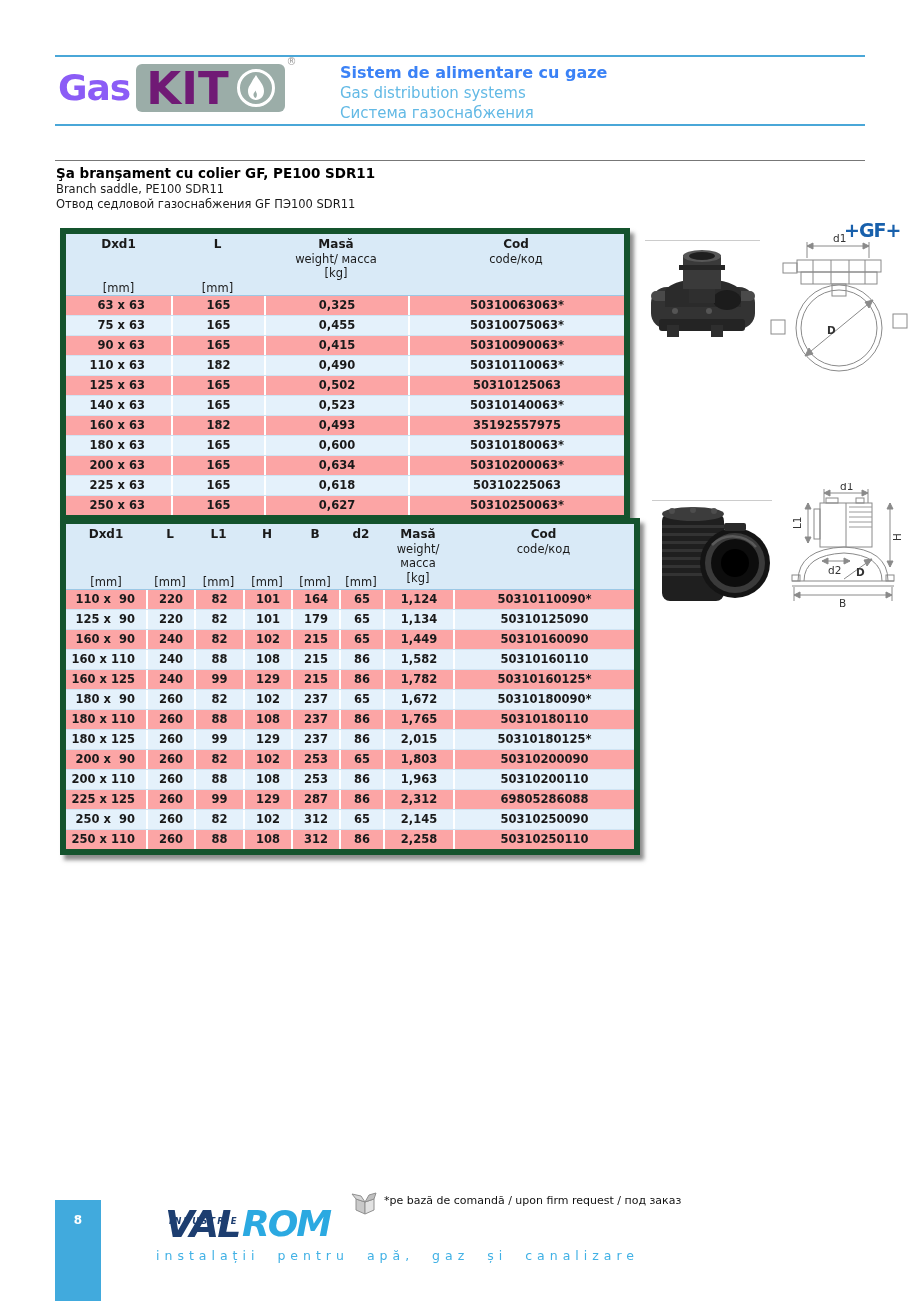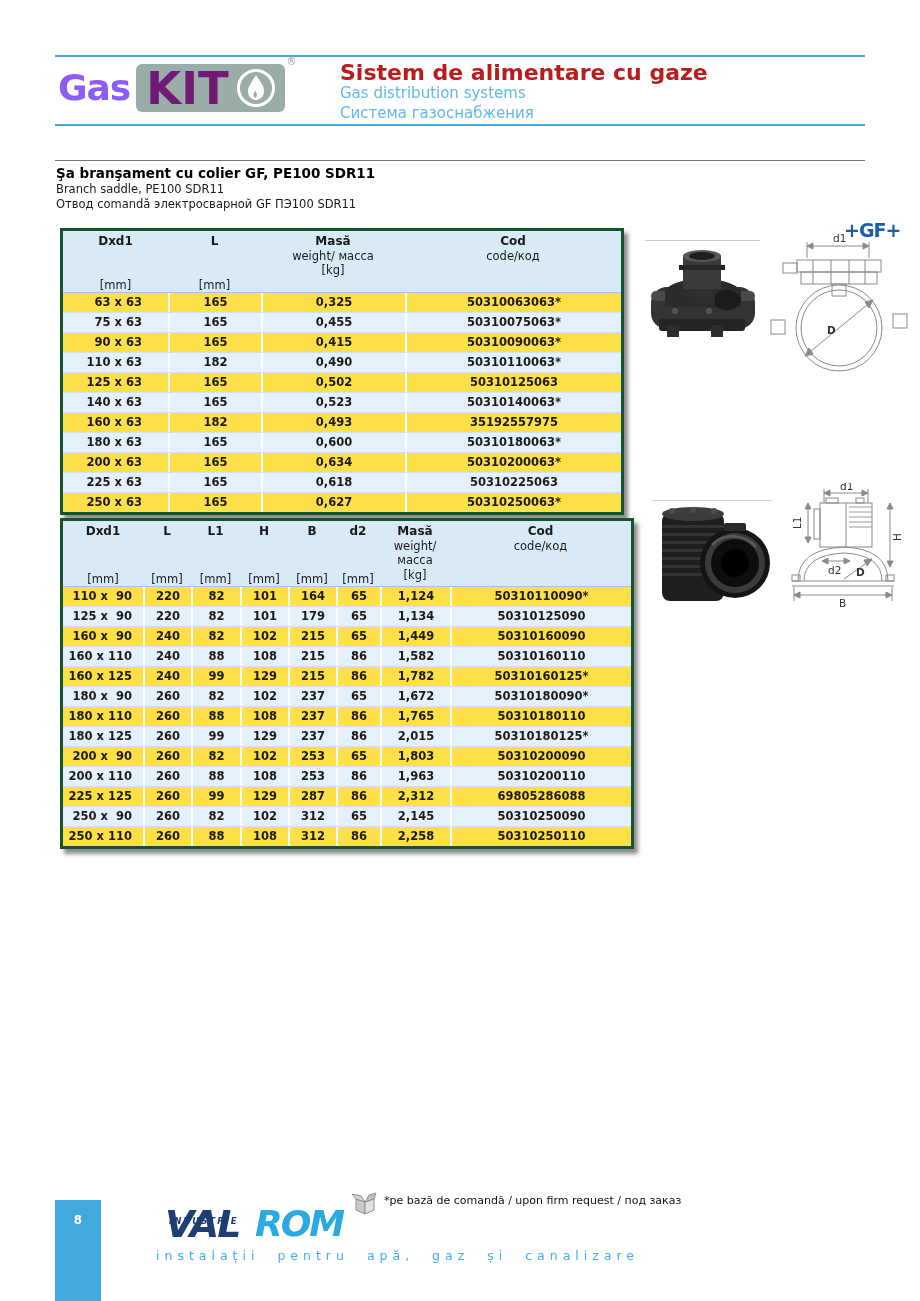--- a/index.html
+++ b/index.html
@@ -13,32 +13,32 @@
   .rule-top{top:55px;} .rule-mid{top:124px;}
   .brand{position:absolute; left:58px; top:64px; display:flex; align-items:center;}
   .brand-gas{font-size:36px; font-weight:bold; color:#8b5cf6; letter-spacing:-1px; line-height:1;}
   .kit-box{
     margin-left:6px; background:#9bada8; border-radius:6px; height:48px;
     display:flex; align-items:center; padding:0 8px 0 10px; position:relative;
   }
   .kit-text{color:#701a75; font-size:45px; font-weight:bold; letter-spacing:0px; line-height:1;}
   .kit-reg{position:absolute; right:-12px; top:-8px; font-size:10px; color:#9a9a9a;}
   .titles{position:absolute; left:340px; top:62px;}
-  .title-ro{font-size:22px; font-weight:bold; color:#b91c1c; line-height:21px;}
+  .title-ro{font-size:16px; font-weight:bold; color:#3b82f6; line-height:21px;}
   .title-en,.title-ru{font-size:15px; color:#62b9e5; line-height:20px;}
   
   .sec-rule{position:absolute; left:55px; top:160px; width:810px; height:1px; background:#777;}
   .section{position:absolute; left:56px; top:165px;}
   .sec-ro{font-size:13.5px; font-weight:bold; color:#000; line-height:17px;}
   .sec-en,.sec-ru{font-size:11.5px; color:#1a1a1a; line-height:14.5px;}
   
   .dtable{
-    position:absolute; background:#fde047;
+    position:absolute; background:#fca5a5;
     box-shadow:4px 5px 4px rgba(45,45,45,0.55);
-    border:3px solid #14532d;
+    border:6px solid #14532d;
     font-size:11.5px;
   }
   .t1{left:60px; top:228px; width:558px;}
   .t2{left:60px; top:518px; width:568px;}
   .thead{background:#d9eaf7; border-bottom:1px solid #9cc8e5; display:grid;}
   .t1 .thead{grid-template-columns:105px 93px 144px 216px; height:61px;}
   .t2 .thead{grid-template-columns:80px 48px 49px 48px 48px 44px 70px 181px; height:65px;}
   .hcell{display:flex; flex-direction:column; align-items:center; padding-top:3px; line-height:14.5px; min-width:0;}
   .hcell .h-label{font-weight:bold; font-size:12px;}
   .hcell .grow{flex:1;}
@@ -58,21 +58,21 @@
   .draw{position:absolute;}
   .draw1{left:765px; top:232px;}
   .draw2{left:768px; top:483px;}
   .gf-logo{position:absolute; left:844px; top:219px; font-size:19px; font-weight:bold; color:#1860ac; letter-spacing:-1px; white-space:nowrap;}
   .dim-label{font-size:10.5px; fill:#333; font-family:"DejaVu Sans",sans-serif;}
   
   .page-bar{position:absolute; left:55px; top:1200px; width:46px; height:101px; background:#41aadd;}
   .page-num{display:block; text-align:center; margin-top:13px; color:#fff; font-size:12px; font-weight:bold;}
   .valrom{position:absolute; left:165px; top:1197px; width:190px; height:50px;}
   .vr-val{position:absolute; left:0; top:8px; font-size:38px; font-weight:bold; font-style:italic; color:#1d3e70; letter-spacing:-2px; line-height:1;}
-  .vr-rom{position:absolute; left:90px; top:9px; font-size:36px; font-weight:bold; font-style:italic; color:#2ba9e1; letter-spacing:-2px; line-height:1;}
+  .vr-rom{position:absolute; left:77px; top:9px; font-size:36px; font-weight:bold; font-style:italic; color:#2ba9e1; letter-spacing:-2px; line-height:1;}
   .vr-ind{position:absolute; left:4px; top:19px; font-size:8.5px; font-style:italic; font-weight:bold; color:#1d3e70; letter-spacing:2px;}
   .tagline{position:absolute; left:156px; top:1248px; font-size:12.5px; color:#41b1e5; letter-spacing:5px; word-spacing:9px; white-space:nowrap;}
   .notes{position:absolute; left:384px; top:1193px; font-size:11px; color:#111; line-height:16px;}
   .pkg-icon{position:absolute; left:350px; top:1190px;}
 </style>
 </head>
 <body>
 
 <div class="page">
 
@@ -98,21 +98,21 @@
     <div class="title-en">Gas distribution systems</div>
     <div class="title-ru">Система газоснабжения</div>
   </div>
 
   <div class="hrule rule-mid"></div>
 
   <div class="sec-rule"></div>
   <div class="section">
     <div class="sec-ro">Şa branşament cu colier GF, PE100 SDR11</div>
     <div class="sec-en">Branch saddle, PE100 SDR11</div>
-    <div class="sec-ru">Отвод comandă электросварной GF ПЭ100 SDR11</div>
+    <div class="sec-ru">Отвод седловой газоснабжения GF ПЭ100 SDR11</div>
   </div>
 
   <div class="dtable t1">
     <div class="thead">
       <div class="hcell">
         <div class="h-label">Dxd1</div>
         <div class="grow"></div>
         <div class="h-unit">[mm]</div>
       </div>
       <div class="hcell">

